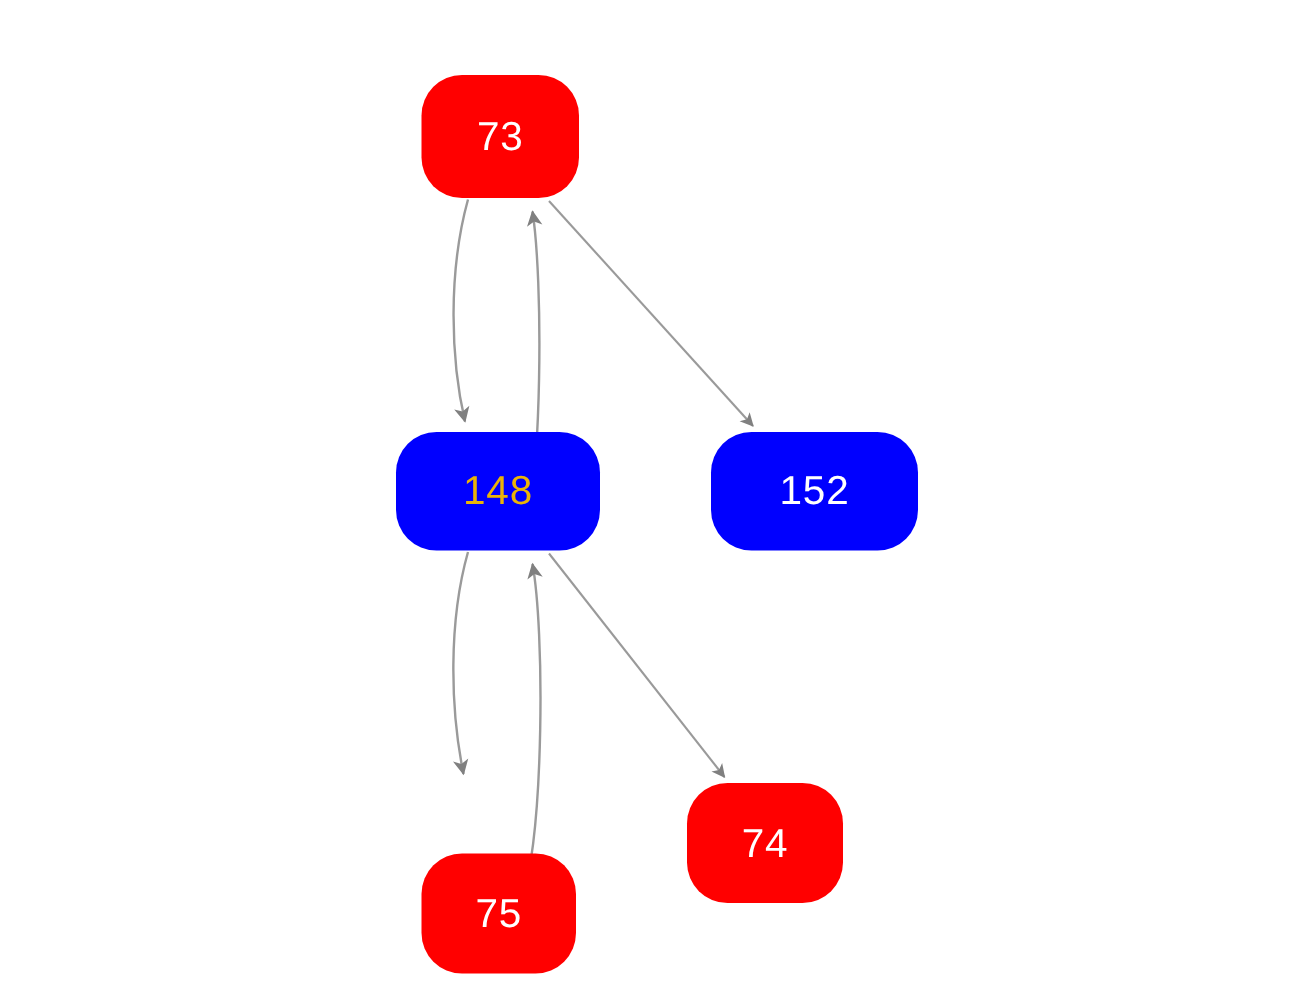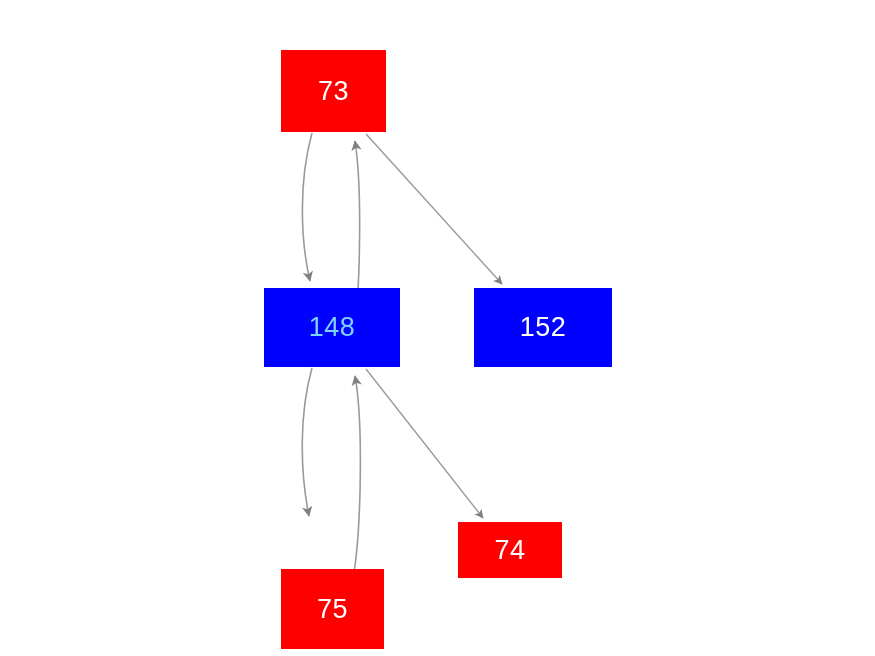--- a/index.html
+++ b/index.html
@@ -32,20 +32,21 @@
     display: flex;
     align-items: center;
     justify-content: center;
     color: #ffffff;
     font-family: "Liberation Sans", sans-serif;
     font-size: 27px;
     font-weight: 400;
     line-height: 1;
     letter-spacing: 0.5px;
     user-select: none;
+    border-radius: 27px;
   }
   .node-label {
     display: block;
     text-align: center;
   }
   
   #node-73  { left: 281px; top: 50px;  width: 105px; height: 82px; }
   #node-148 { left: 264px; top: 288px; width: 136px; height: 79px; }
   #node-152 { left: 474px; top: 288px; width: 138px; height: 79px; }
   #node-75  { left: 281px; top: 523px; width: 103px; height: 80px; margin-top: 46px; }
@@ -73,29 +74,29 @@
 
     <path d="M 348 600 C 363 552 363 420 355 376" fill="none" stroke="#9a9a9a" stroke-width="1.6" marker-end="url(#arrow-gray)"></path>
 
     <path d="M 366 369 L 483 518" fill="none" stroke="#9a9a9a" stroke-width="1.4" marker-end="url(#arrow-gray)"></path>
   </svg>
 
   <div class="node" id="node-73" style="left: 281px; top: 50px; width: 105px; height: 82px; background: rgb(255, 0, 0); color: rgb(255, 255, 255);">
     <span class="node-label">73</span>
   </div>
 
-  <div class="node" id="node-148" style="left: 264px; top: 288px; width: 136px; height: 79px; background: rgb(0, 0, 255); color: #7dd3fc;">
+  <div class="node" id="node-148" style="left: 264px; top: 288px; width: 136px; height: 79px; background: rgb(0, 0, 255); color: #eab308;">
     <span class="node-label">148</span>
   </div>
 
   <div class="node" id="node-152" style="left: 474px; top: 288px; width: 138px; height: 79px; background: rgb(0, 0, 255); color: rgb(255, 255, 255);">
     <span class="node-label">152</span>
   </div>
 
   <div class="node" id="node-75" style="left: 281px; top: 523px; width: 103px; height: 80px; background: rgb(255, 0, 0); color: rgb(255, 255, 255);">
     <span class="node-label">75</span>
   </div>
 
-  <div class="node" id="node-74" style="left: 458px; top: 522px; width: 104px; height: 56px; background: rgb(255, 0, 0); color: rgb(255, 255, 255);">
+  <div class="node" id="node-74" style="left: 458px; top: 522px; width: 104px; height: 80px; background: rgb(255, 0, 0); color: rgb(255, 255, 255);">
     <span class="node-label">74</span>
   </div>
 
 </div>
 
 </body></html>

